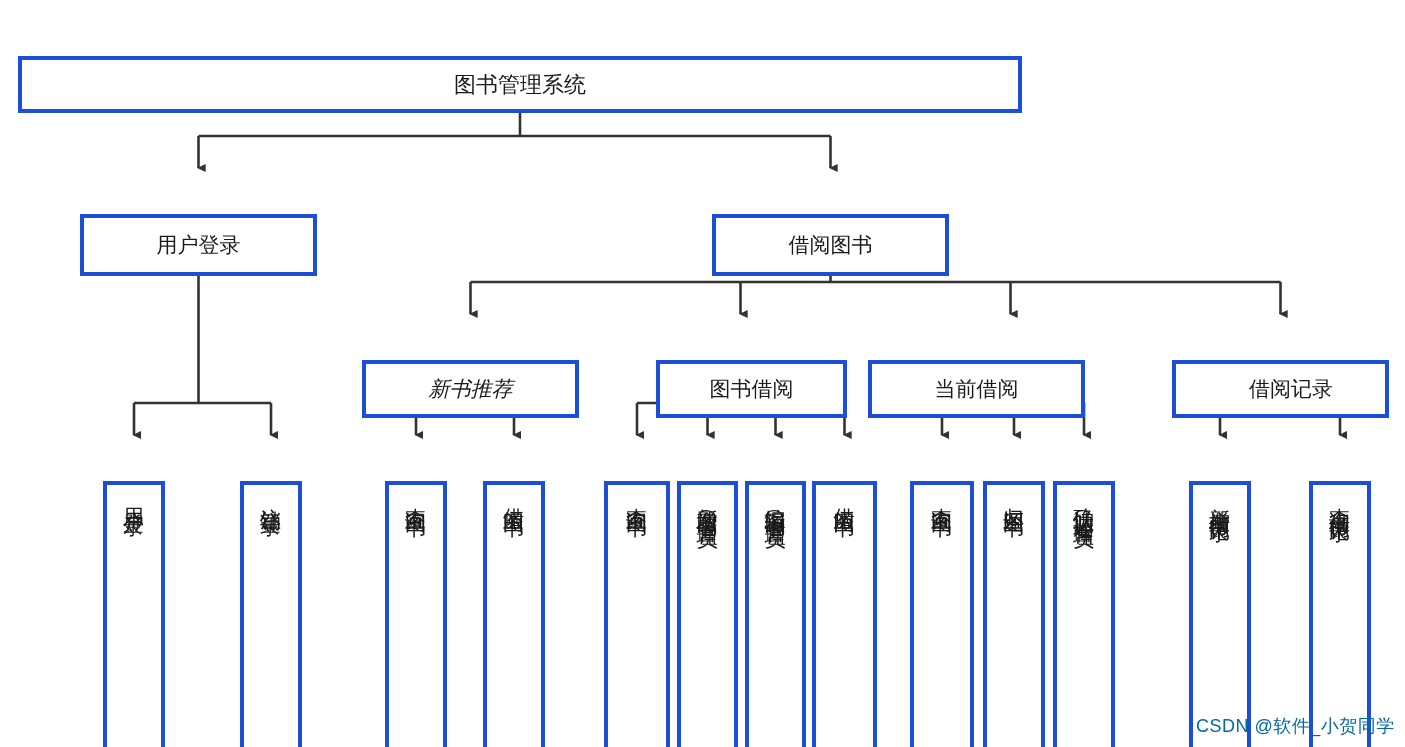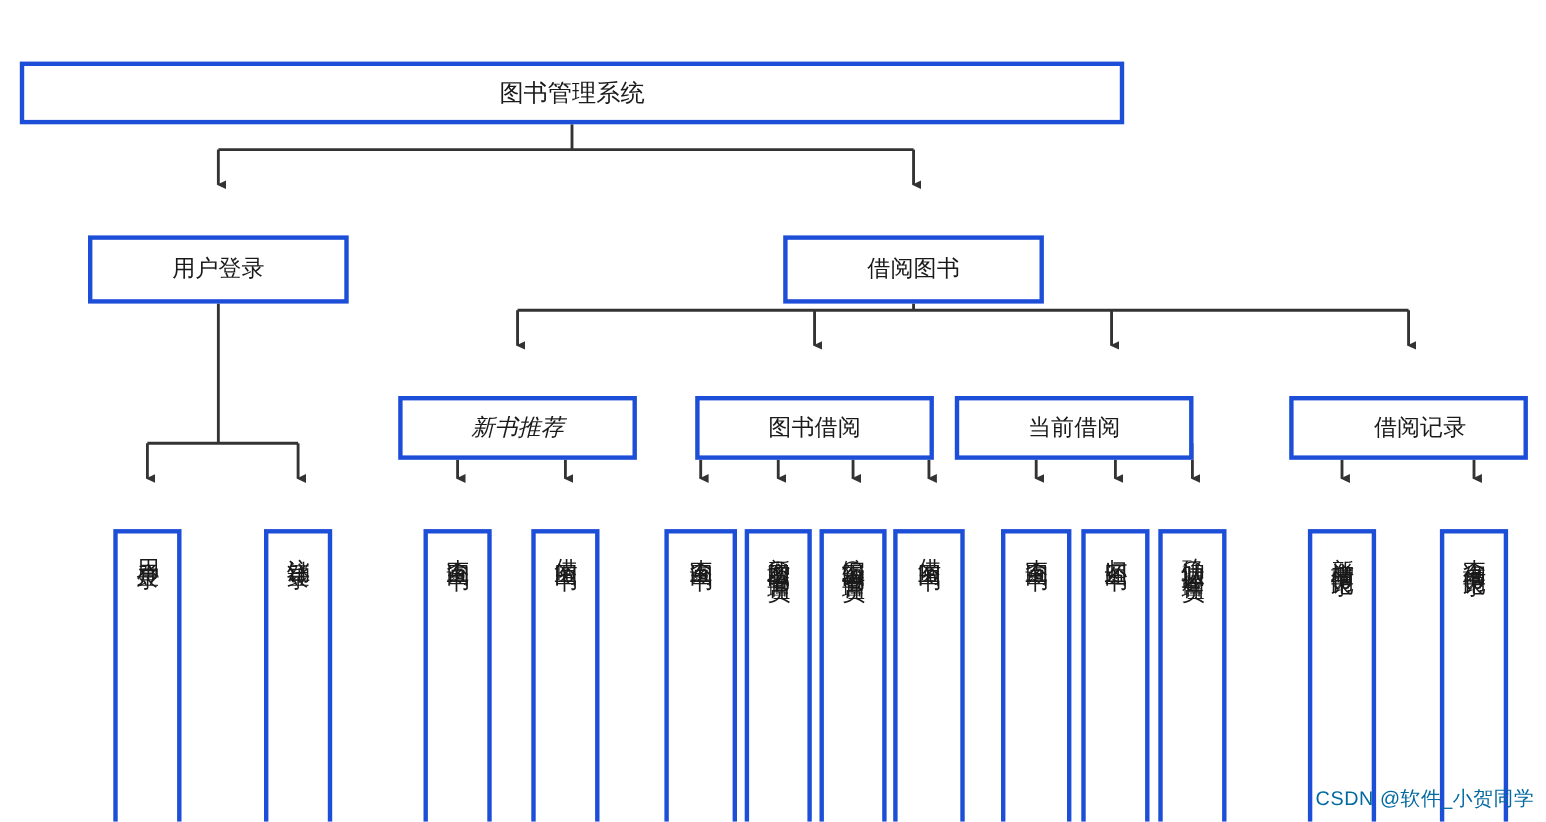--- a/index.html
+++ b/index.html
@@ -118,21 +118,21 @@
       </div>
       <div class="node horizontal" style="left: 80px; top: 170px; width: 237px; height: 62px;">
         <span class="label">用户登录</span>
       </div>
       <div class="node horizontal" style="left: 712px; top: 170px; width: 237px; height: 62px;">
         <span class="label">借阅图书</span>
       </div>
       <div class="node horizontal" style="left: 362px; top: 316px; width: 217px; height: 58px; font-style: italic;">
         <span class="label">新书推荐</span>
       </div>
-      <div class="node horizontal" style="left: 632px; top: 316px; width: 217px; height: 58px;">
+      <div class="node horizontal" style="left: 656px; top: 316px; width: 191px; height: 58px;">
         <span class="label">图书借阅</span>
       </div>
       <div class="node horizontal" style="left: 868px; top: 316px; width: 217px; height: 58px;">
         <span class="label">当前借阅</span>
       </div>
       <div class="node horizontal" style="left: 1172px; top: 316px; width: 217px; height: 58px; padding-left: 21px;">
         <span class="label">借阅记录</span>
       </div>
       <div class="node vertical" style="left: 103px; top: 437px; width: 62px; height: 298px;">
         <span class="label">用户登录</span>

